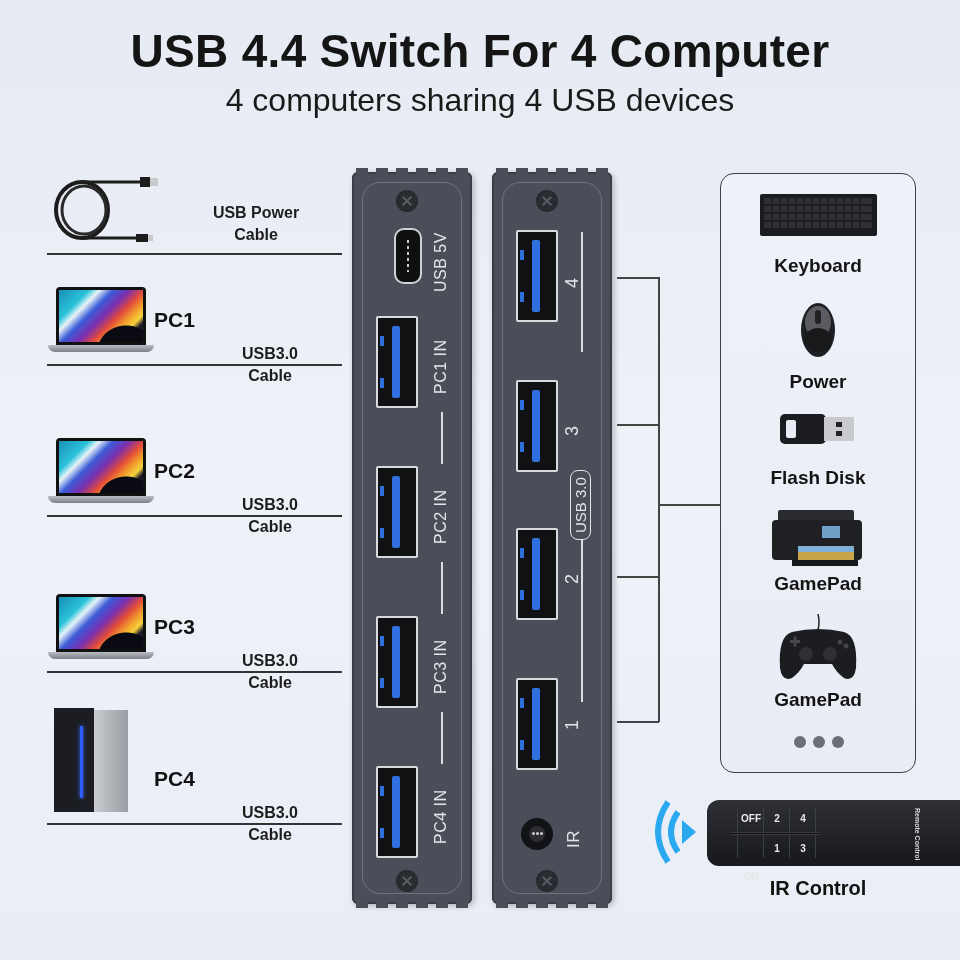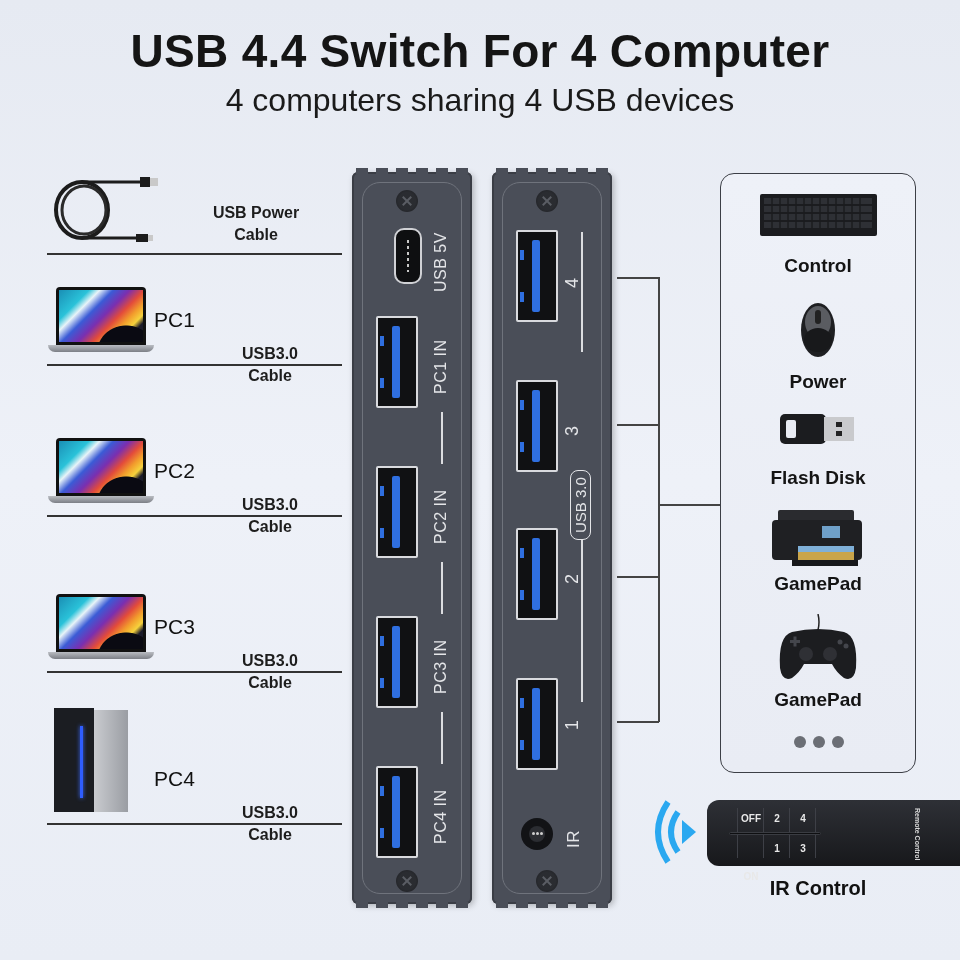--- a/index.html
+++ b/index.html
@@ -14,21 +14,21 @@
   .title {
     left: 0; top: 24px; width: 960px; text-align: center;
     font-size: 46px; font-weight: bold; letter-spacing: 0.3px; color: #151515;
   }
   .subtitle {
     left: 0; top: 82px; width: 960px; text-align: center;
     font-size: 32px; font-weight: normal; color: #1a1a1a;
   }
   
   .hline { height: 1.6px; background: #333; }
-  .label-bold { font-weight: normal; font-size: 21px; color: #111; }
+  .label-bold { font-weight: bold; font-size: 21px; color: #111; }
   .label-cable { font-weight: bold; font-size: 16px; color: #1d1d1d; text-align: center; line-height: 22px; }
 
   
   .laptop { width: 106px; height: 70px; }
   .laptop .screen {
     position: absolute; left: 8px; top: 0; width: 90px; height: 58px;
     background: #111; border-radius: 4px 4px 0 0; padding: 3px; overflow: hidden;
   }
   .laptop .screen .wall {
     width: 100%; height: 100%;
@@ -322,21 +322,21 @@
       <rect x="4" y="4" width="108" height="6"></rect>
       <rect x="4" y="12" width="108" height="6"></rect>
       <rect x="4" y="20" width="108" height="6"></rect>
       <rect x="4" y="28" width="108" height="6"></rect>
     </g>
     <g stroke="#1b1c1f" stroke-width="1.4">
       <path d="M12 4v30M20 4v30M28 4v30M36 4v30M44 4v30M52 4v30M60 4v30M68 4v30M76 4v30M84 4v30M92 4v30M100 4v30"></path>
     </g>
   </svg>
 </div>
-<div class="abs dev-label" style="top:255px;">Control</div>
+<div class="abs dev-label" style="top:255px;">Keyboard</div>
 
 <div class="abs" style="left:800px; top:302px; width:36px; height:56px;">
   <svg width="36" height="56" viewBox="0 0 36 56">
     <ellipse cx="18" cy="28" rx="17" ry="27" fill="#1e1f22"></ellipse>
     <ellipse cx="18" cy="20" rx="13" ry="16" fill="#5a5c61"></ellipse>
     <rect x="15" y="8" width="6" height="14" rx="3" fill="#222"></rect>
     <ellipse cx="18" cy="38" rx="14" ry="12" fill="#18191b"></ellipse>
   </svg>
 </div>
 <div class="abs dev-label" style="top:371px;">Power</div>

